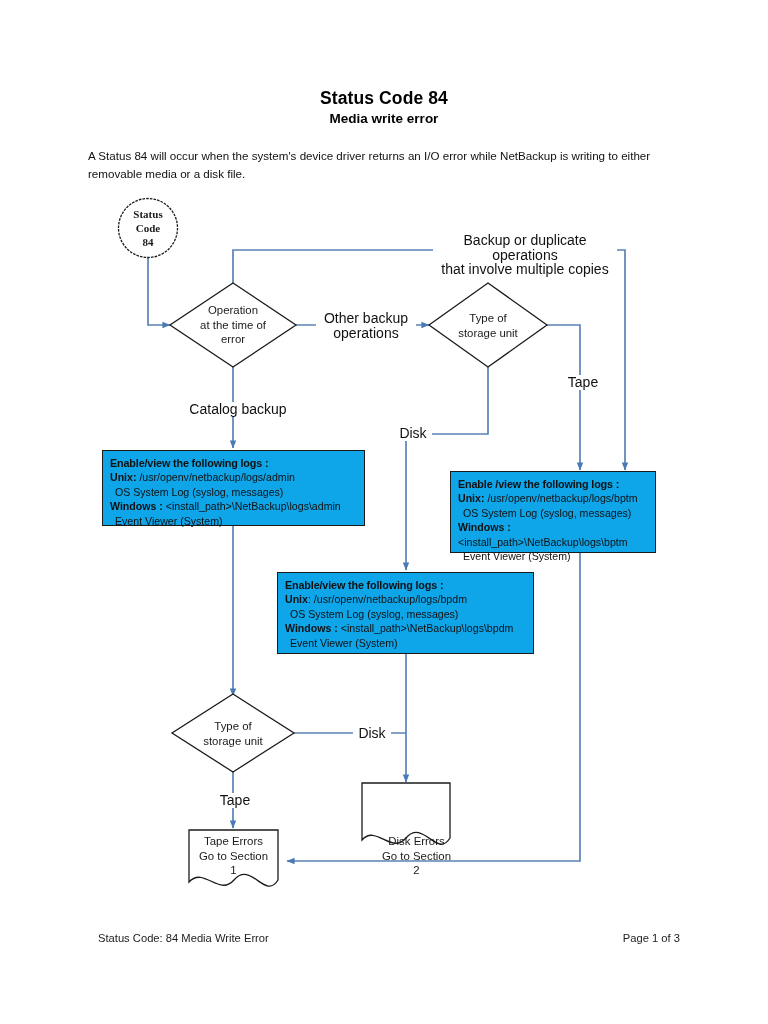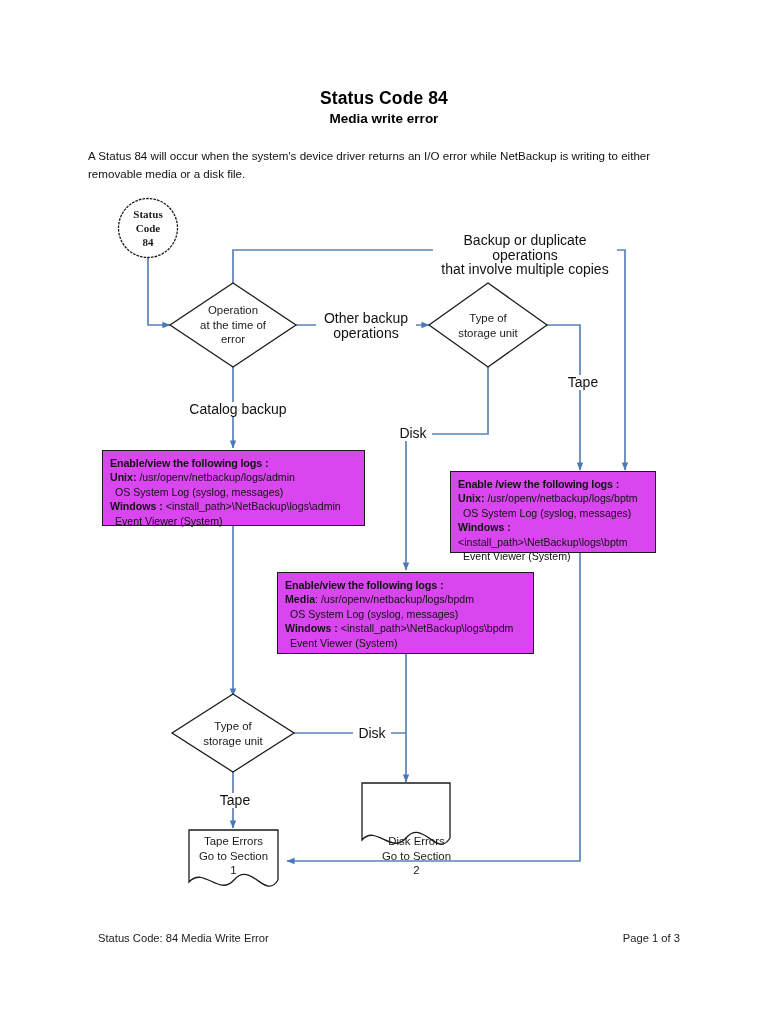--- a/index.html
+++ b/index.html
@@ -35,21 +35,21 @@
   }
   .shape-text.bold{font-weight:bold;}
 
   .edge-label{
     position:absolute;font-size:14px;line-height:14.5px;color:#111;
     background:#ffffff;padding:0 2px;text-align:center;
   }
 
   
   .logbox{
-    position:absolute;box-sizing:border-box;background:#d946ef;
+    position:absolute;box-sizing:border-box;background:#0ea5e9;
     border:1px solid #1b1b1b;
     font-size:10.6px;line-height:14.4px;color:#111;
     padding:5px 6px 5px 7px;
   }
   .logbox .hdr{font-weight:bold;font-size:10.8px;letter-spacing:-.15px;}
   .logbox .k{font-weight:bold;}
   .logbox .ind{padding-left:5px;}
 
   
   .footer-left{
@@ -173,21 +173,21 @@
   <div class="logbox" style="left:450px;top:471px;width:206px;height:82px;">
     <div class="hdr">Enable /view the following logs :</div>
     <div><span class="k">Unix:</span><span> /usr/openv/netbackup/logs/bptm</span></div>
     <div class="ind">OS System Log  (syslog, messages)</div>
     <div><span class="k">Windows :</span><span> &lt;install_path&gt;\NetBackup\logs\bptm</span></div>
     <div class="ind">Event Viewer (System)</div>
   </div>
 
   <div class="logbox" style="left:277px;top:572px;width:257px;height:82px;">
     <div class="hdr">Enable/view the following logs :</div>
-    <div><span class="k">Media</span><span>: /usr/openv/netbackup/logs/bpdm</span></div>
+    <div><span class="k">Unix</span><span>: /usr/openv/netbackup/logs/bpdm</span></div>
     <div class="ind">OS System Log (syslog, messages)</div>
     <div><span class="k">Windows :</span><span> &lt;install_path&gt;\NetBackup\logs\bpdm</span></div>
     <div class="ind">Event Viewer (System)</div>
   </div>
 
   <div class="shape-text" style="left:362px;top:834px;width:109px;text-align:center;">
     <div>Disk Errors</div>
     <div>Go to Section</div>
     <div>2</div>
   </div>

